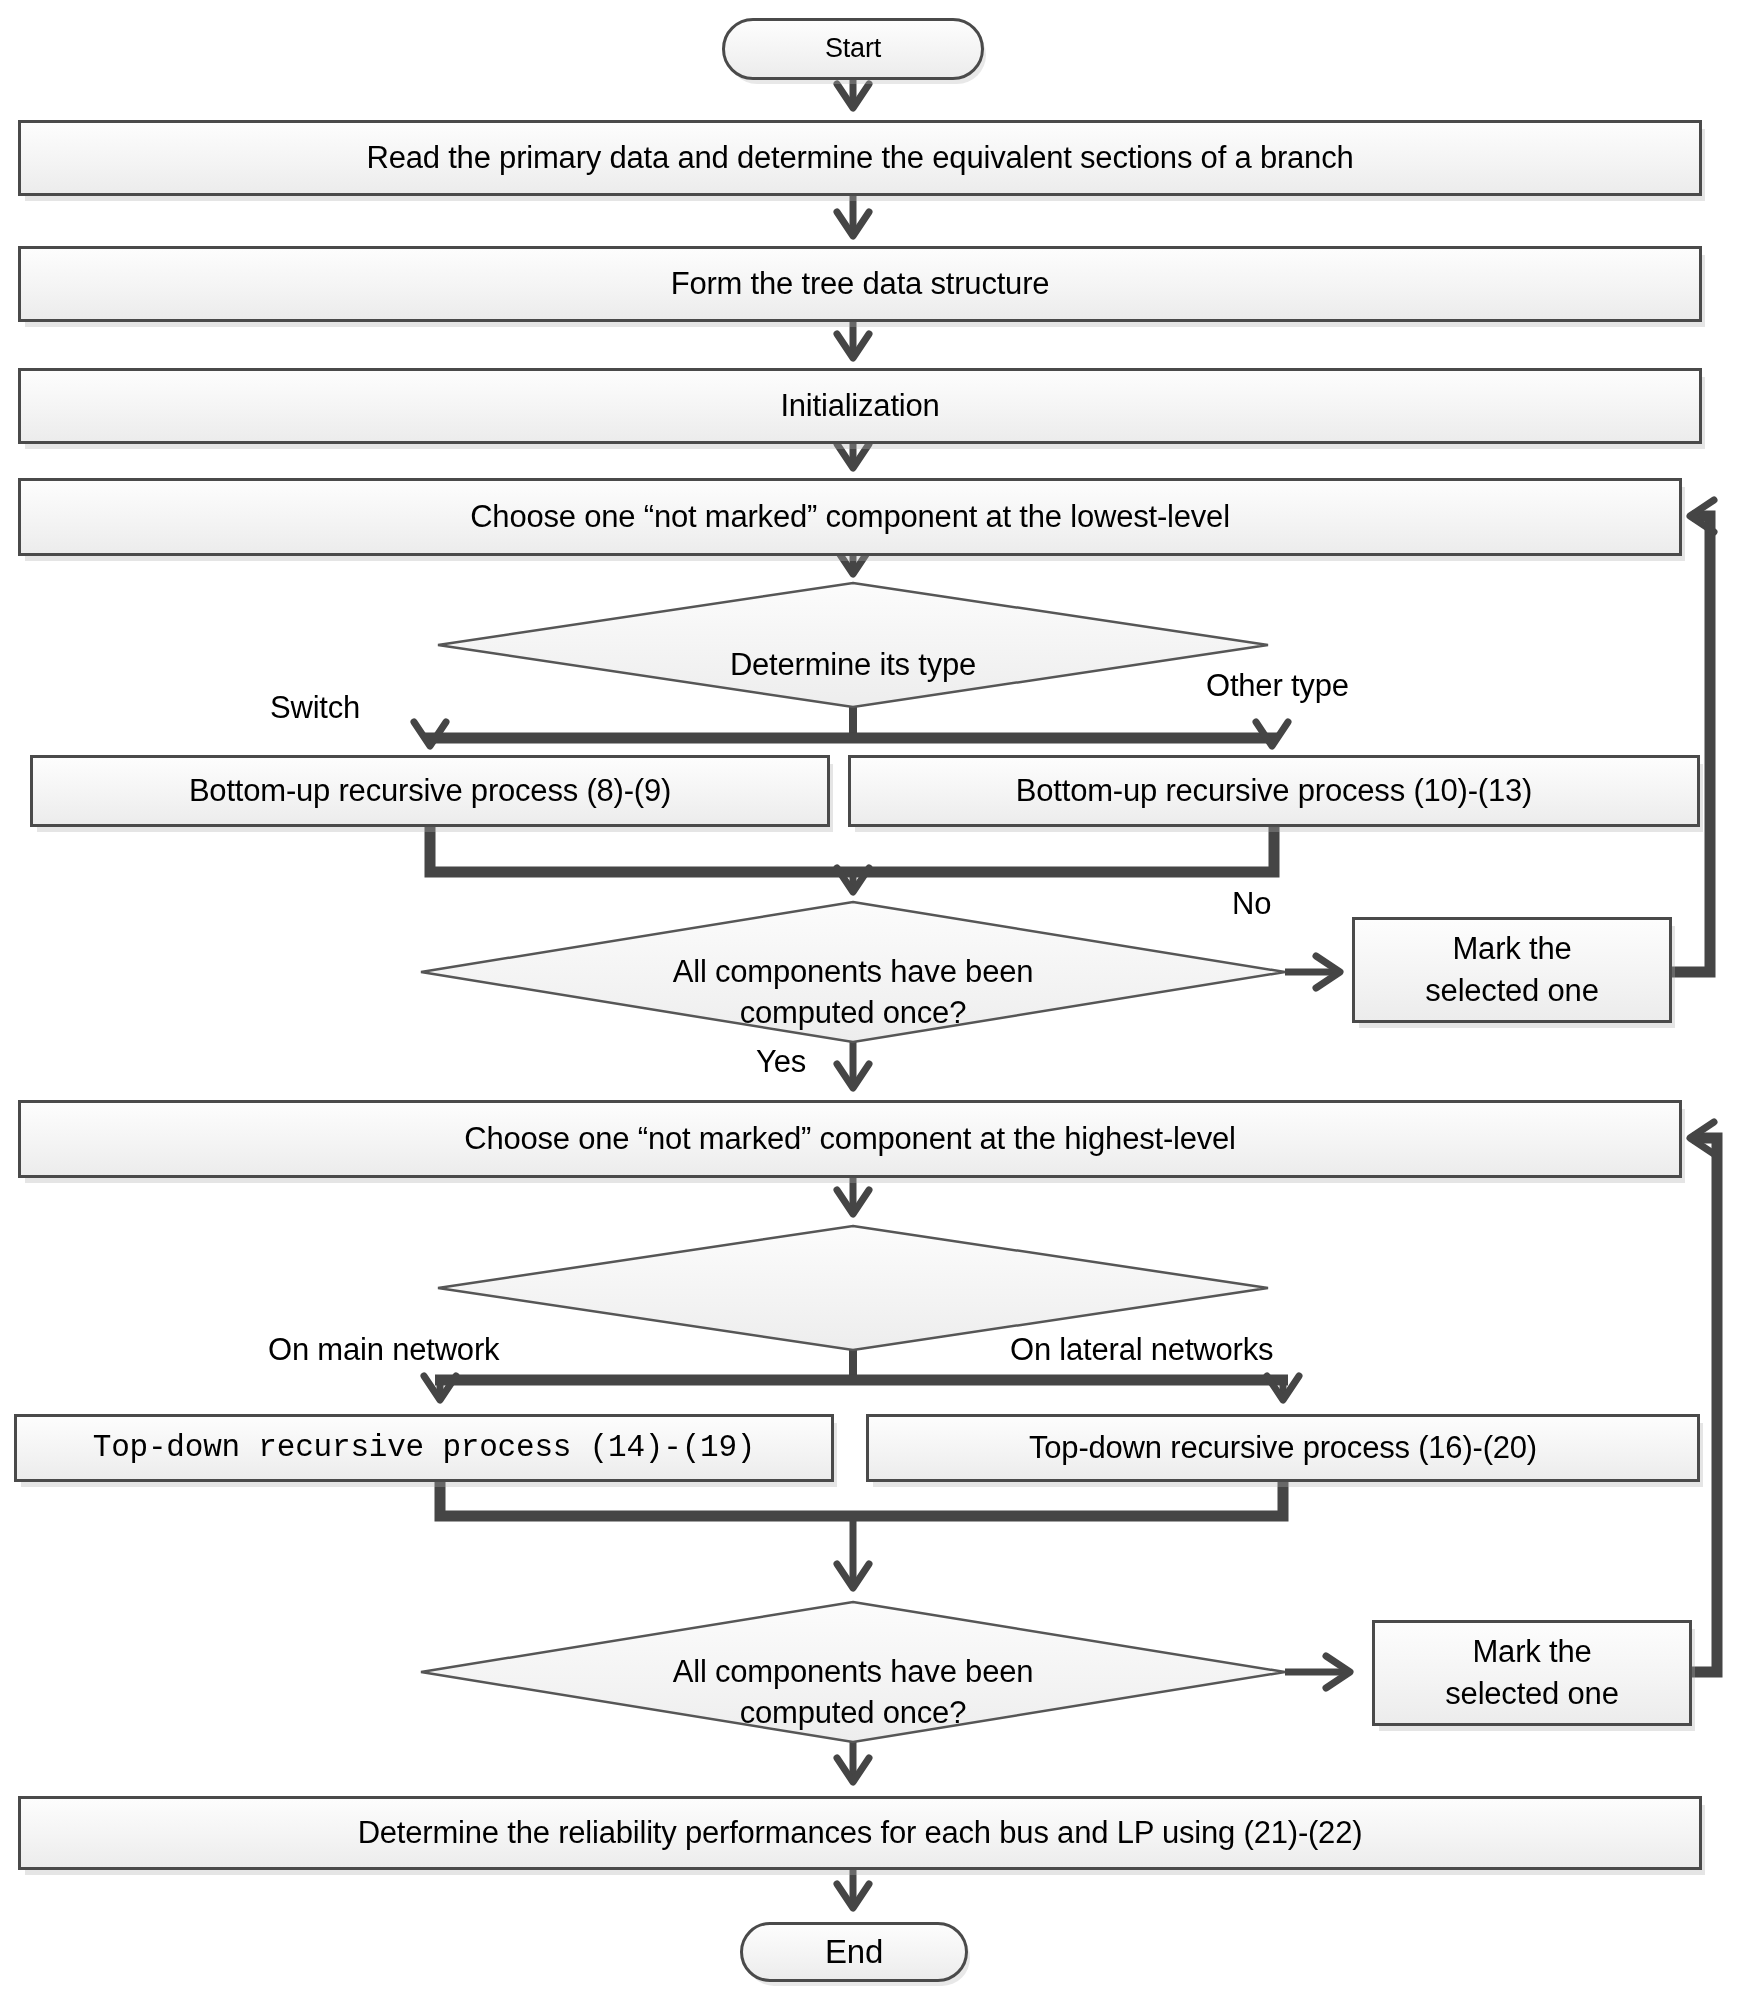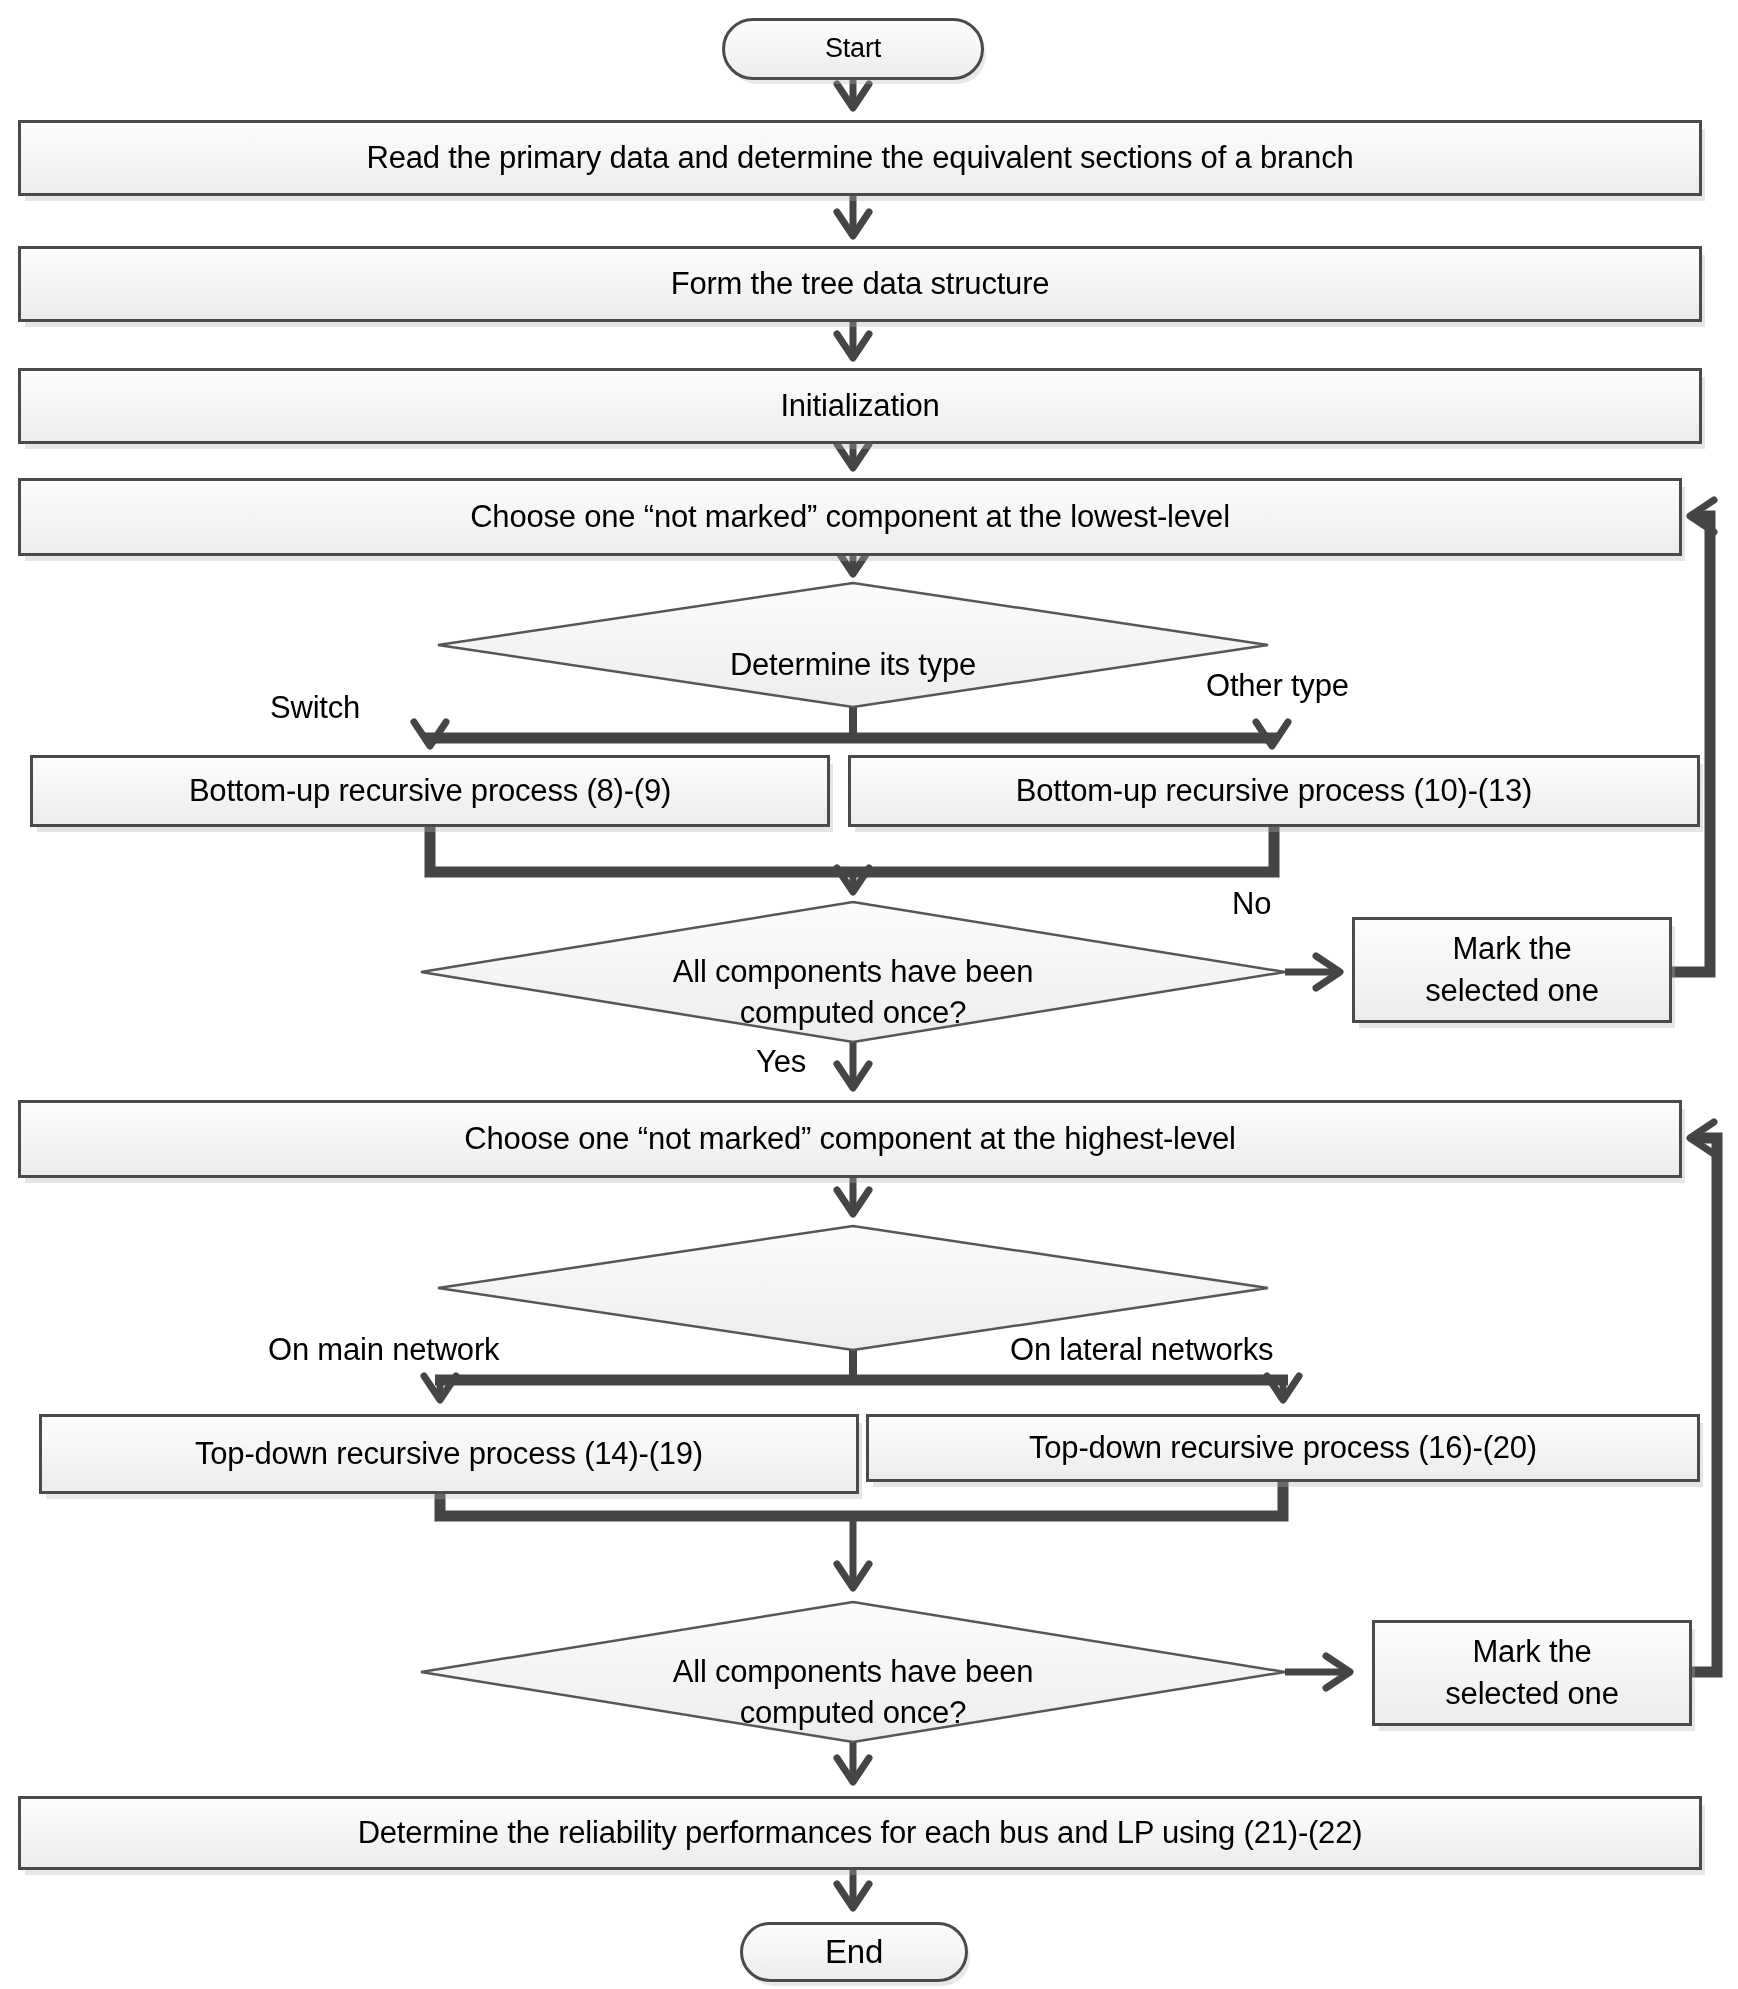--- a/index.html
+++ b/index.html
@@ -171,21 +171,21 @@
   </div>
 
 
   <div class="edge-label" style="left:268px;top:1332px;">
     <span>On main network</span>
   </div>
   <div class="edge-label" style="left:1010px;top:1332px;">
     <span>On lateral networks</span>
   </div>
 
-  <div class="node" style="left:39px;top:1414px;width:820px;height:80px;">
+  <div class="node" style="left:14px;top:1414px;width:820px;height:68px;font-family:Liberation Mono, monospace;">
     <span class="txt">Top-down recursive process (14)-(19)</span>
   </div>
 
   <div class="node" style="left:866px;top:1414px;width:834px;height:68px;">
     <span class="txt">Top-down recursive process (16)-(20)</span>
   </div>
 
   <div class="diamond-label" style="left:853px;top:1672px;">
     <span class="txt">All components have been
 computed once?</span>

